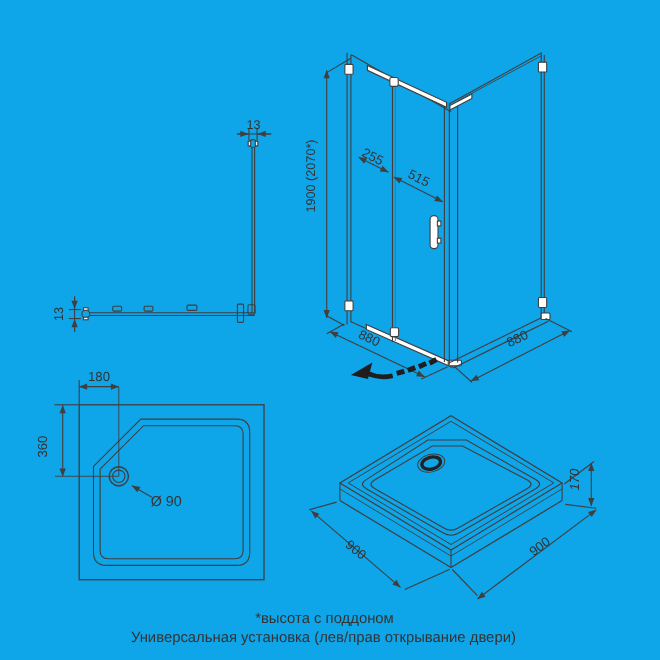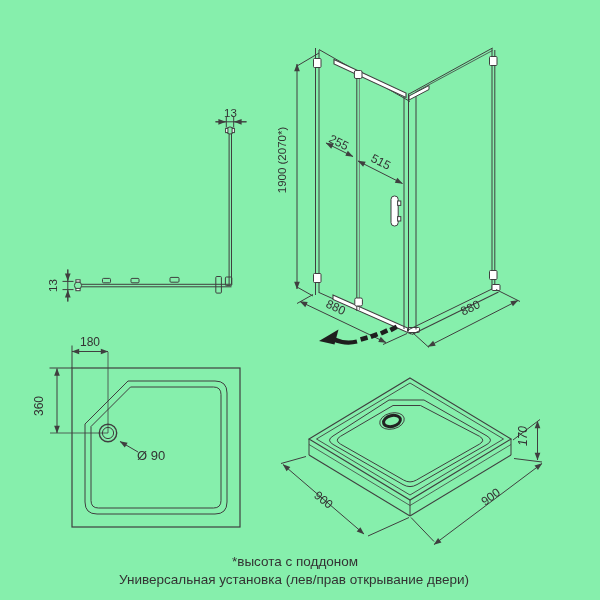--- a/index.html
+++ b/index.html
@@ -1,16 +1,16 @@
 <!DOCTYPE html>
 <html><head>
 <meta charset="utf-8">
 <style>
   html,body{margin:0;padding:0;background:#fff;}
-  .stage{position:relative;width:600px;height:600px;background:#86efac;overflow:hidden;
+  .stage{position:relative;width:600px;height:600px;background:#0ea5e9;overflow:hidden;
          font-family:"Liberation Sans", sans-serif;}
   svg text{font-family:"Liberation Sans", sans-serif;fill:#333;}
   .dim{font-size:12px;}
   .dim-sm{font-size:11.5px;}
   .foot{font-size:13.5px;}
 </style>
 </head>
 <body>
 
 <div class="stage">

